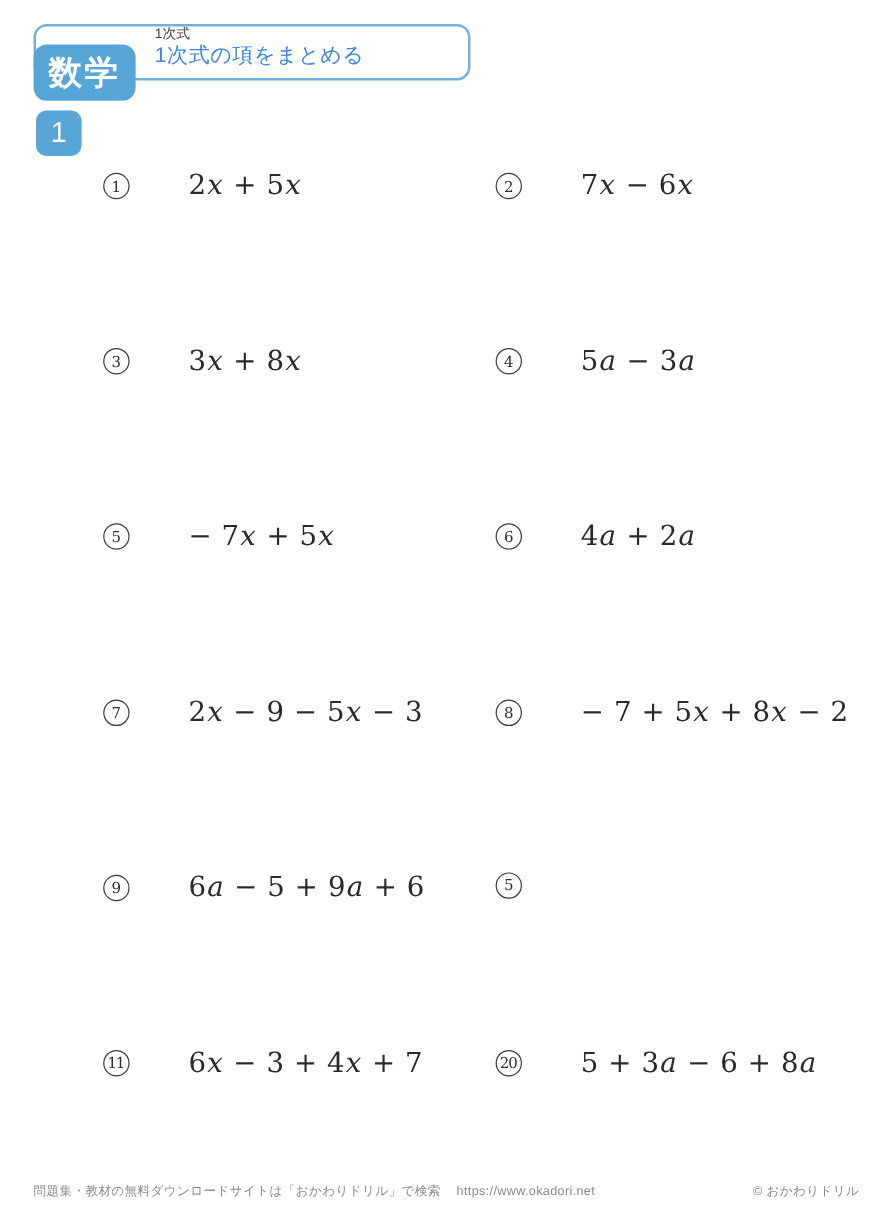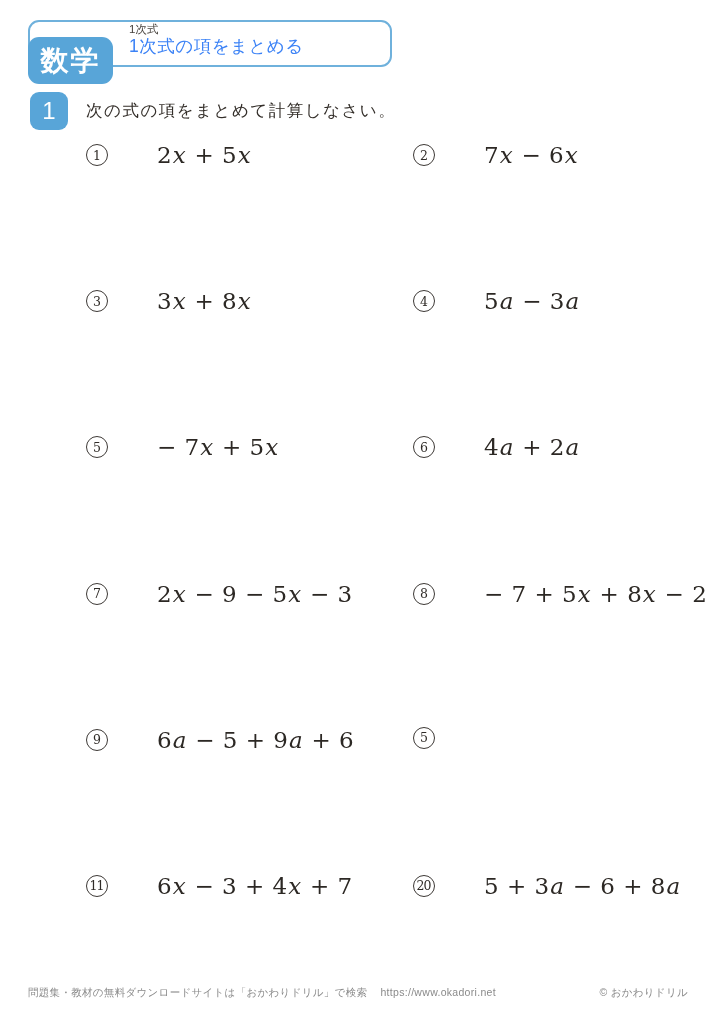--- a/index.html
+++ b/index.html
@@ -84,42 +84,41 @@
   .expr{
     font-family:"DejaVu Serif",serif;
     font-size:23px;color:var(--math-ink);
     letter-spacing:0.5px;
     white-space:nowrap;
     margin-left:36px;
   }
   .expr i{font-style:italic;padding:0 0.5px;}
   
   .footer{
-    position:absolute;left:28px;right:36px;top:986px;
+    position:absolute;left:28px;right:8px;top:986px;
     display:flex;justify-content:space-between;align-items:baseline;
     font-size:10.5px;color:var(--muted);letter-spacing:0.3px;
   }
   .footer .url{margin-left:10px;color:var(--muted);text-decoration:none;}
 </style>
 </head>
 <body>
 
 <div class="page">
 
   <div class="title-box">
     <div class="subject-badge">数学</div>
     <div class="title-text">
       <div class="unit-label">1次式</div>
       <div class="sheet-title">1次式の項をまとめる</div>
     </div>
   </div>
 
   <div class="section-head">
     <div class="section-badge">1</div>
-    <div class="instruction">次の式の項をまとめて計算しなさい。</div>
   </div>
 
   <div class="problems">
 
     <div class="problem">
       <span class="pnum">1</span>
       <span class="expr">2<i>x</i> + 5<i>x</i></span>
     </div>
     <div class="problem">
       <span class="pnum">2</span>

